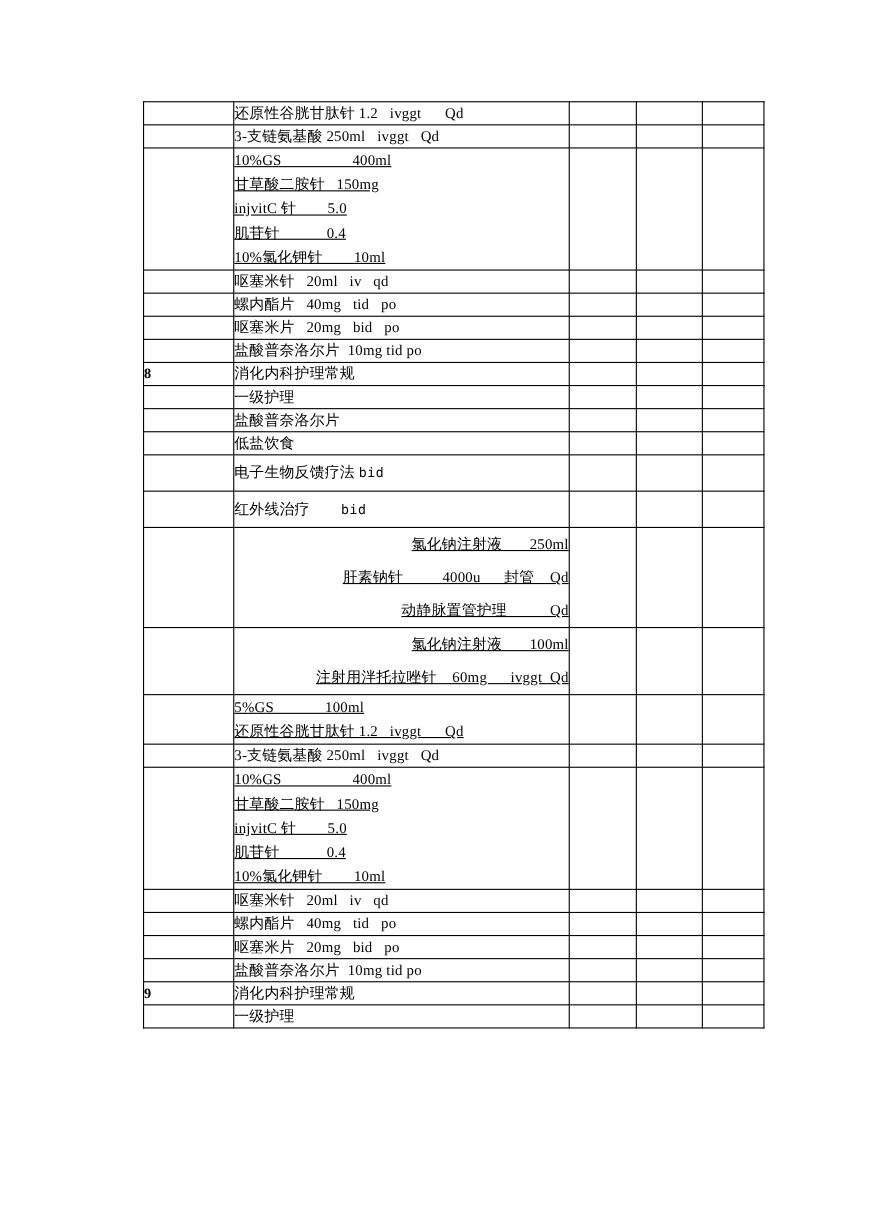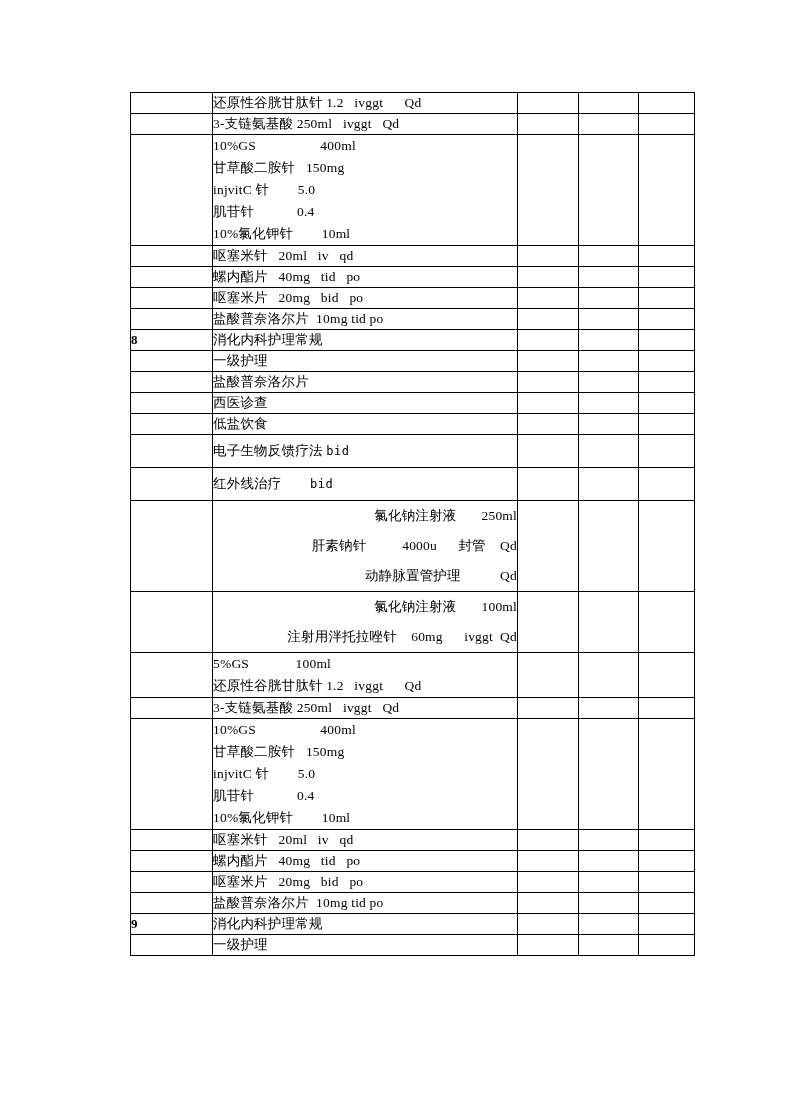--- a/index.html
+++ b/index.html
@@ -83,20 +83,21 @@
   }
   .mono {
     font-family: "DejaVu Sans Mono", "Liberation Mono", monospace;
     font-size: 12px;
     letter-spacing: 0.5px;
   }
 
   
   .stack {
     display: block;
+    text-decoration: underline;
   }
   .stack .ln {
     display: block;
     height: 22px;
     line-height: 22px;
     white-space: pre;
   }
   .stack-wide .ln {
     height: 30px;
     line-height: 30px;
@@ -183,27 +184,20 @@
         </tr>
         <tr class="r-single">
           <td class="no-cell"></td>
           <td class="item-cell">盐酸普奈洛尔片</td>
           <td class="blank-cell">&nbsp;</td>
           <td class="blank-cell">&nbsp;</td>
           <td class="blank-cell">&nbsp;</td>
         </tr>
         <tr class="r-single">
           <td class="no-cell"></td>
-          <td class="item-cell">西医诊查</td>
-          <td class="blank-cell">&nbsp;</td>
-          <td class="blank-cell">&nbsp;</td>
-          <td class="blank-cell">&nbsp;</td>
-        </tr>
-        <tr class="r-single">
-          <td class="no-cell"></td>
           <td class="item-cell">低盐饮食</td>
           <td class="blank-cell">&nbsp;</td>
           <td class="blank-cell">&nbsp;</td>
           <td class="blank-cell">&nbsp;</td>
         </tr>
         <tr class="r-tall">
           <td class="no-cell"></td>
           <td class="item-cell"><span>电子生物反馈疗法</span><span>&nbsp;</span><span class="mono">bid</span></td>
           <td class="blank-cell">&nbsp;</td>
           <td class="blank-cell">&nbsp;</td>

